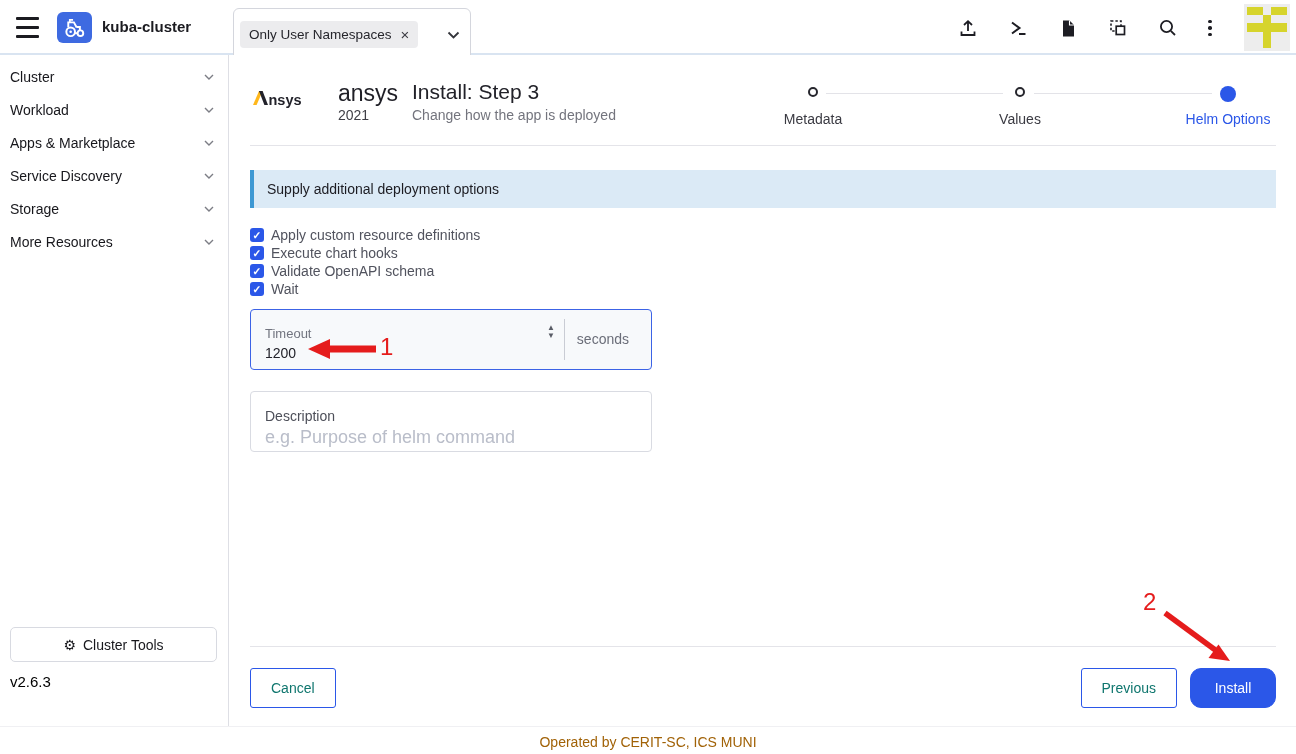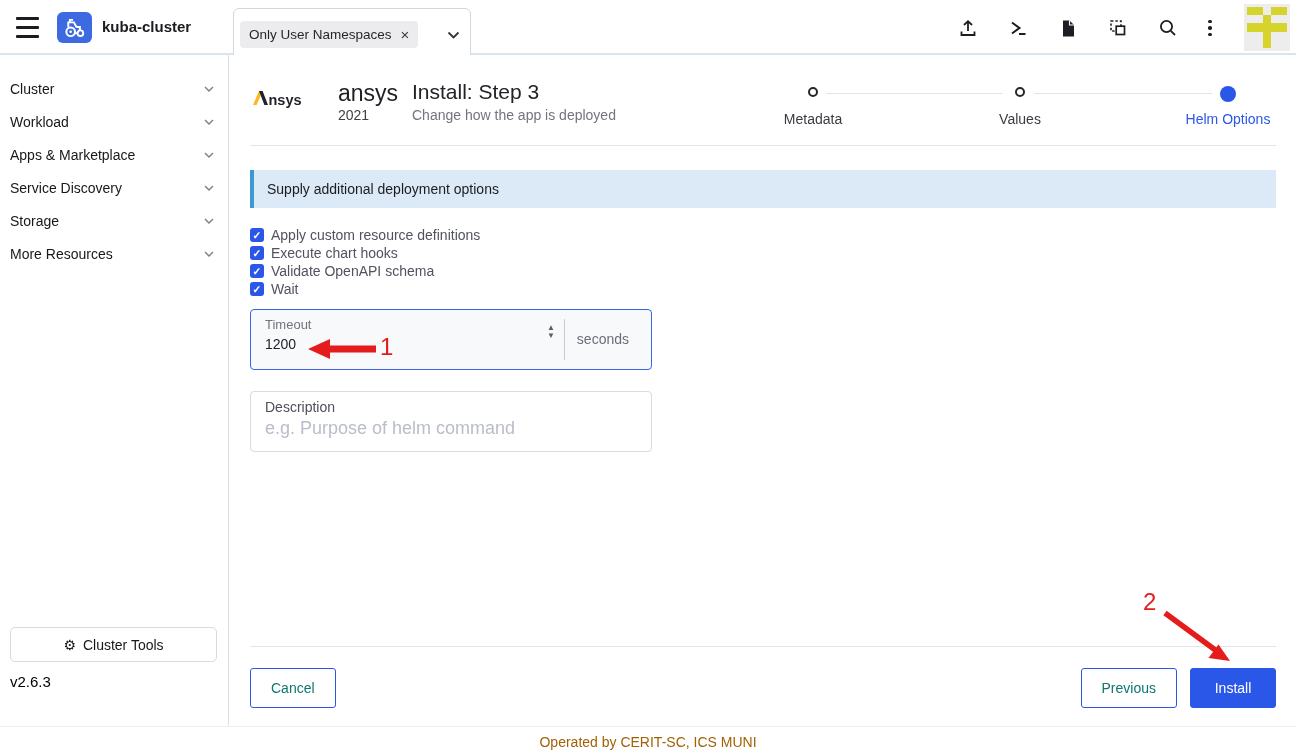--- a/index.html
+++ b/index.html
@@ -33,21 +33,21 @@
     display:grid; grid-template-columns:repeat(5,1fr); grid-template-rows:repeat(5,1fr);
     padding:3px; cursor:pointer; }
   .avatar i { background:transparent; }
   .avatar i.y { background:#d6d42c; }
   
   .sidebar { position:absolute; top:55px; left:0; width:229px; height:671px;
     border-right:1px solid #dedfe5; background:#fff; }
   .side-item { height:33px; display:flex; align-items:center; padding:0 14px 0 10px;
     font-size:14px; color:#17171c; cursor:pointer; }
   .side-item .lbl { flex:1; }
-  .side-list { padding-top:17px; }
+  .side-list { padding-top:5px; }
   .cluster-tools-btn { position:absolute; left:10px; bottom:64px; width:207px; height:35px;
     border:1px solid #d8dae1; border-radius:5px; background:#fff; display:flex; align-items:center;
     justify-content:center; gap:7px; font-size:14px; color:#17171c; cursor:pointer; }
   .cluster-tools-btn .gear { font-size:14px; }
   .side-version { position:absolute; left:10px; bottom:36px; font-size:15px; color:#000000; }
   
   .main { position:absolute; top:55px; left:230px; right:0; bottom:28px; background:#fff; }
   .page-head { position:absolute; top:25px; left:20px; height:60px; }
   .ansys-logo { position:absolute; left:3px; top:8px; }
   .app-name { position:absolute; left:88px; top:0; font-size:23px; color:#1f1f26; }
@@ -64,40 +64,40 @@
   .step-label.active { color:#2b57e8; }
   .hdiv { position:absolute; left:20px; right:20px; height:1px; background:#e4e4e9; }
   .banner { position:absolute; top:115px; left:20px; right:20px; height:38px; background:#dbeaf6;
     border-left:4px solid #3d98d3; display:flex; align-items:center; padding-left:13px;
     font-size:14px; color:#1c1c22; }
   .checks { position:absolute; top:171px; left:20px; }
   .check-row { height:18px; display:flex; align-items:center; gap:7px; cursor:pointer; }
   .checkbox { width:14px; height:14px; border-radius:3px; background:#2b57e8; color:#fff;
     font-size:10.5px; font-weight:bold; display:flex; align-items:center; justify-content:center; }
   .check-lbl { font-size:14px; color:#51535e; }
-  .field { border-radius:4px; position:absolute; left:20px; width:402px; height:61px; padding:7px 14px; }
+  .field { border-radius:4px; position:absolute; left:20px; width:402px; height:61px; padding:16px 14px; }
   .field-timeout { top:254px; border:1px solid #3c63e6; background:#f7f9fb; }
   .field-desc { top:336px; border:1px solid #d9dbe2; background:#fff; }
   .f-label-sm { font-size:13px; color:#71747f; }
   .f-label { font-size:14px; color:#4d4f59; }
   .f-input { border:none; outline:none; background:transparent; font-family:"Liberation Sans",sans-serif;
     font-size:14px; color:#22222a; margin-top:4px; width:250px; display:block; }
   .f-input::placeholder { color:#b9bdc9; }
   .f-input-desc { font-size:18px; width:360px; margin-top:3px; }
   .spinner { position:absolute; right:96px; top:14px; display:flex; flex-direction:column;
     line-height:8px; font-size:9px; color:#595c66; cursor:pointer; }
   .vdiv { position:absolute; right:86px; top:9px; bottom:9px; width:1px; background:#c9ccd4; }
   .unit { position:absolute; right:22px; top:21px; font-size:14px; color:#6b6e79; }
   .actions { position:absolute; top:613px; left:20px; right:20px; height:40px; display:flex; }
   .btn { height:40px; border-radius:3px; font-family:"Liberation Sans",sans-serif; font-size:14px;
     padding:0 20px; cursor:pointer; }
   .btn-outline { background:#fff; border:1px solid #2b57e8; color:#0f766e; }
   .btn-solid { background:#2b57e8; border:1px solid #2b57e8; color:#fff; min-width:86px; }
   .btn-prev { margin-left:auto; min-width:96px; }
-  .btn-install { margin-left:13px; }
+  .btn-install { margin-left:13px;border-radius:11px; }
   .btn-cancel { min-width:85px; }
   
   .footer { position:absolute; bottom:0; left:0; right:0; height:28px; background:#fff;
     border-top:1px solid #f0f0f3; text-align:center; font-size:14px; color:#a16207; padding-top:7px; }
   
   .annot { position:absolute; z-index:10; pointer-events:none; }
   .annot-num { position:absolute; z-index:10; font-size:24px; color:#e51c1c; pointer-events:none; }
   svg { display:block; }
 </style>
 </head>

